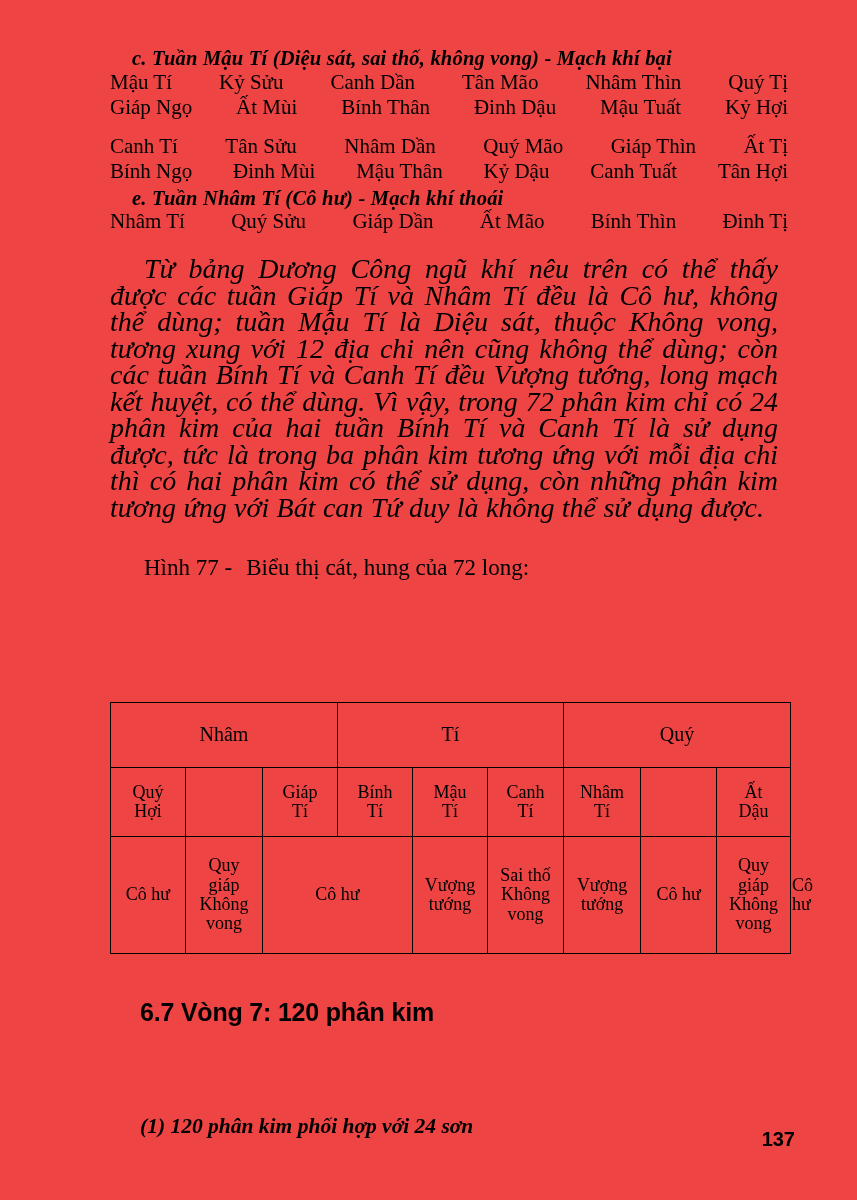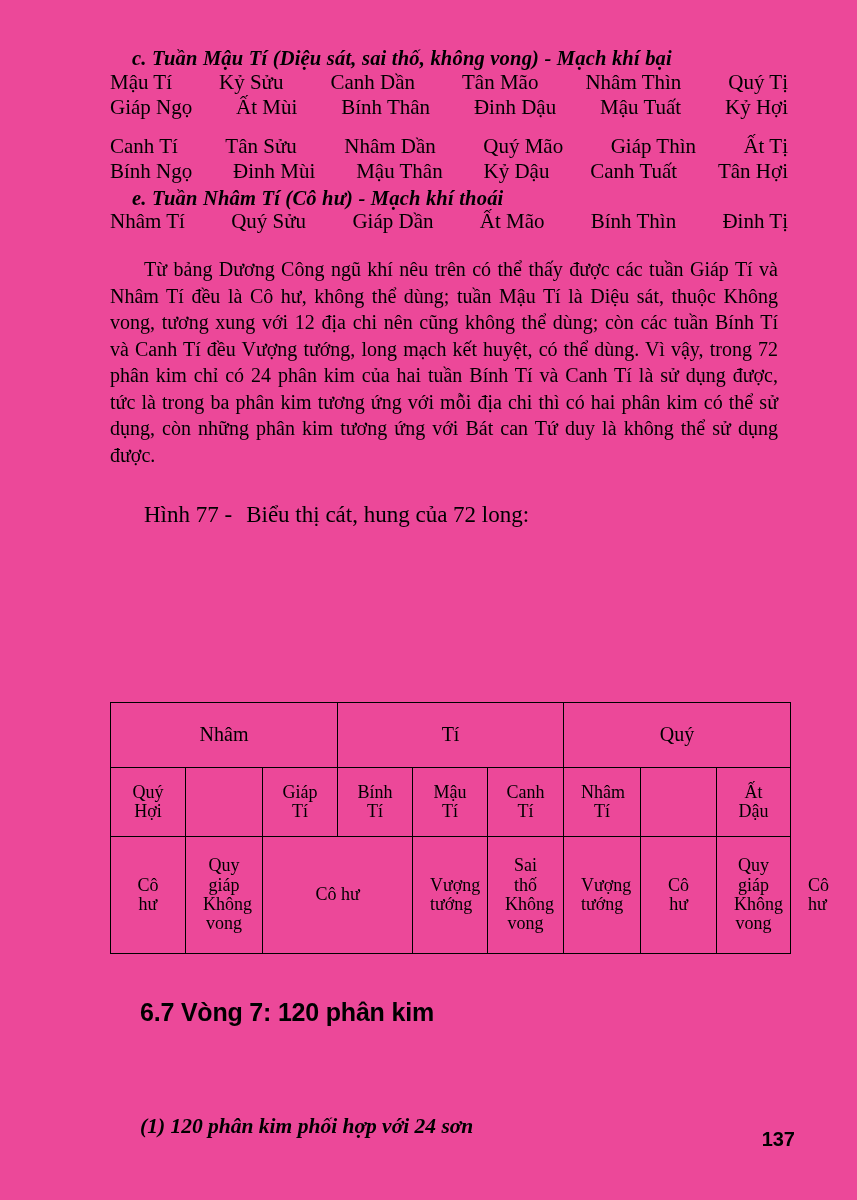--- a/index.html
+++ b/index.html
@@ -14,21 +14,21 @@
     font-family: "Liberation Serif", serif;
     color: #000000;
     overflow: hidden;
   }
 
   .page {
     position: absolute;
     left: 0; top: 0;
     width: 857px;
     height: 1200px;
-    background: #ec4899;
+    background: #ef4444;
   }
 
   .content {
     position: absolute;
     left: 110px;
     top: 48px;
     width: 680px;
   }
 
   
@@ -53,27 +53,28 @@
     padding-right: 2px;
   }
   .cycle-row .cell { display: inline-block; }
 
   .group-c { margin-top: 0; }
   .group-d { margin-top: 18px; }
   .group-e { margin-top: 6px; }
 
   
   .body-para {
-    font-size: 20px;
+    font-size: 28px;
     line-height: 26.5px;
     text-align: justify;
     text-align-last: left;
     margin: 24px 12px 0 0;
     text-indent: 34px;
     word-spacing: 0.4px;
+    font-style: italic;
   }
 
   
   .fig-caption {
     font-size: 23px;
     line-height: 1.0;
     margin: 35px 0 0 34px;
     white-space: nowrap;
   }
   .fig-caption .gap { display: inline-block; width: 14px; }
@@ -89,21 +90,21 @@
     border-collapse: collapse;
     width: 680px;
     table-layout: fixed;
     font-size: 18px;
     line-height: 1.08;
   }
   table.cat-hung td {
     border: 1.6px solid #000000;
     text-align: center;
     vertical-align: middle;
-    padding: 2px 17px;
+    padding: 2px 1px;
   }
   table.cat-hung tr.r-head td { height: 60px; font-size: 20px; }
   table.cat-hung tr.r-names td { height: 64px; }
   table.cat-hung tr.r-status td { height: 112px; }
 
   .cellline { display: block; }
 
   
   .sec-head {
     position: absolute;

